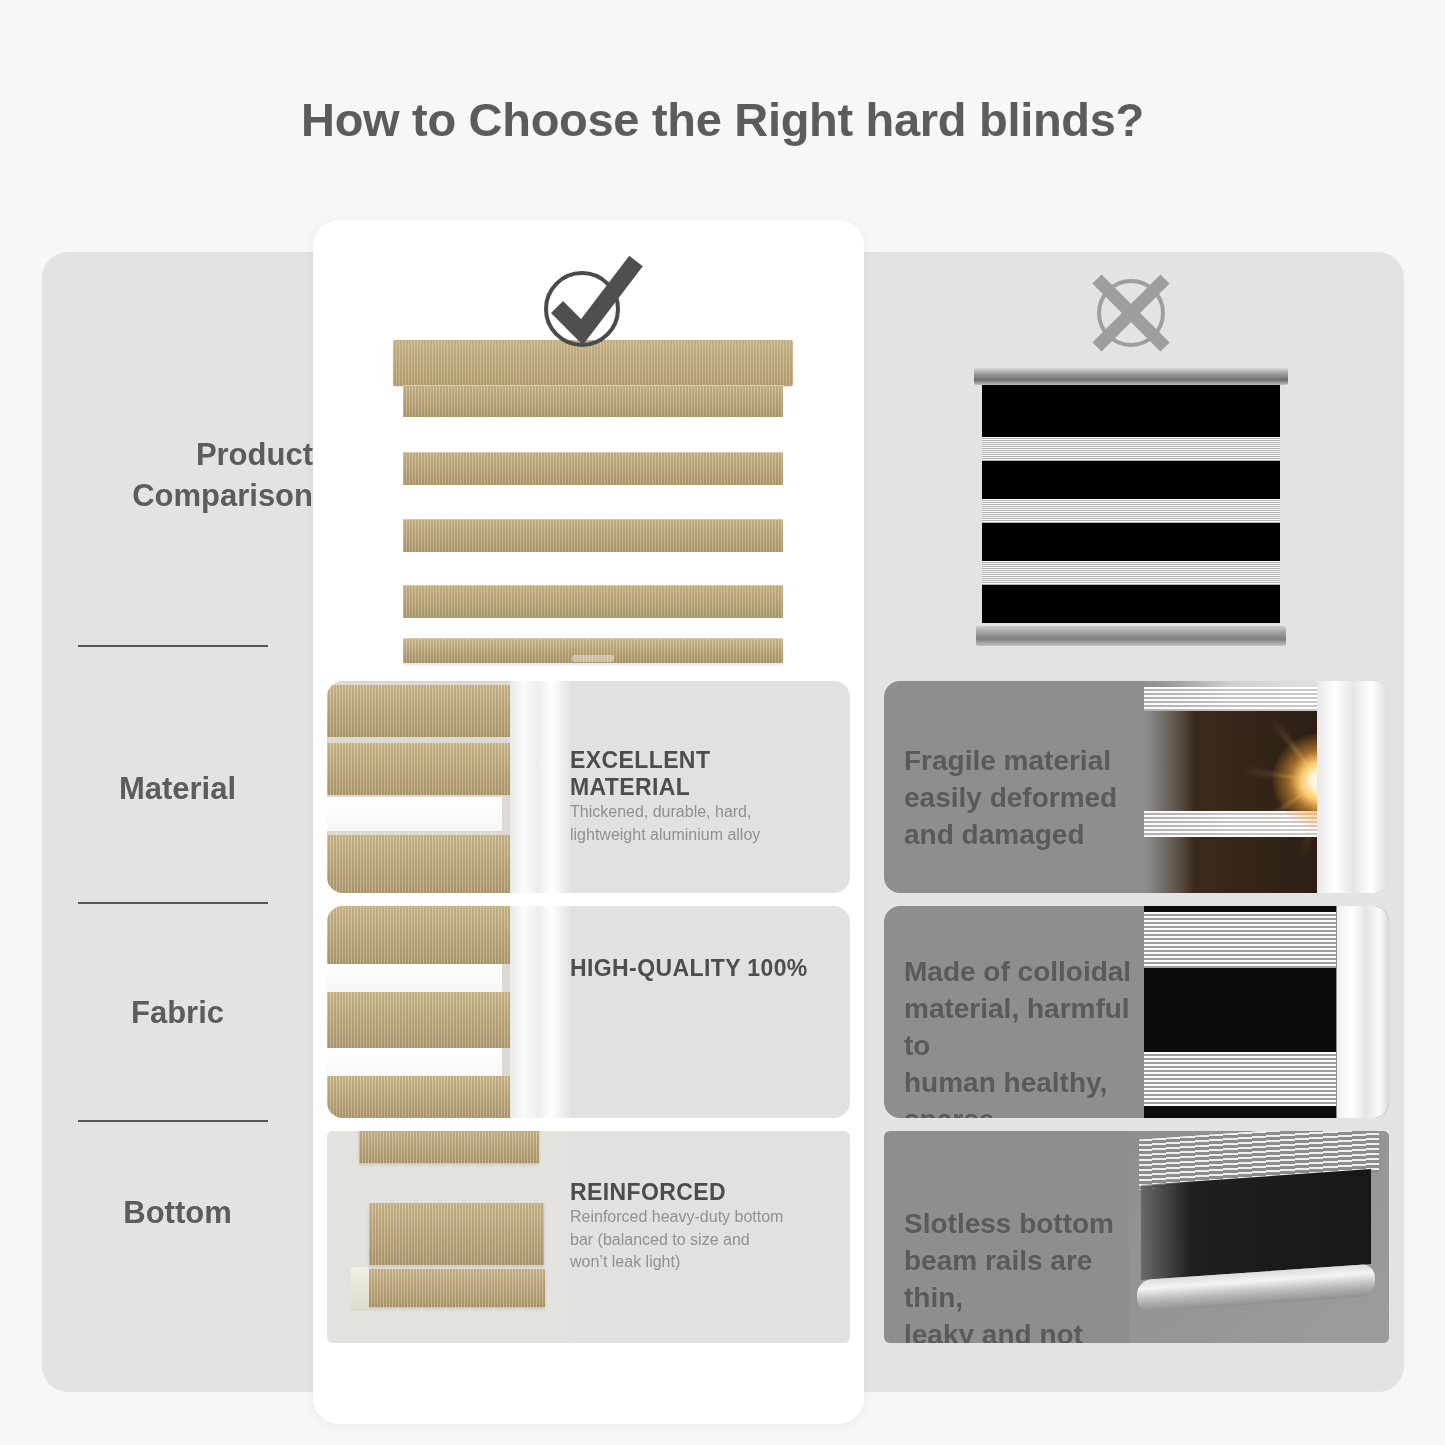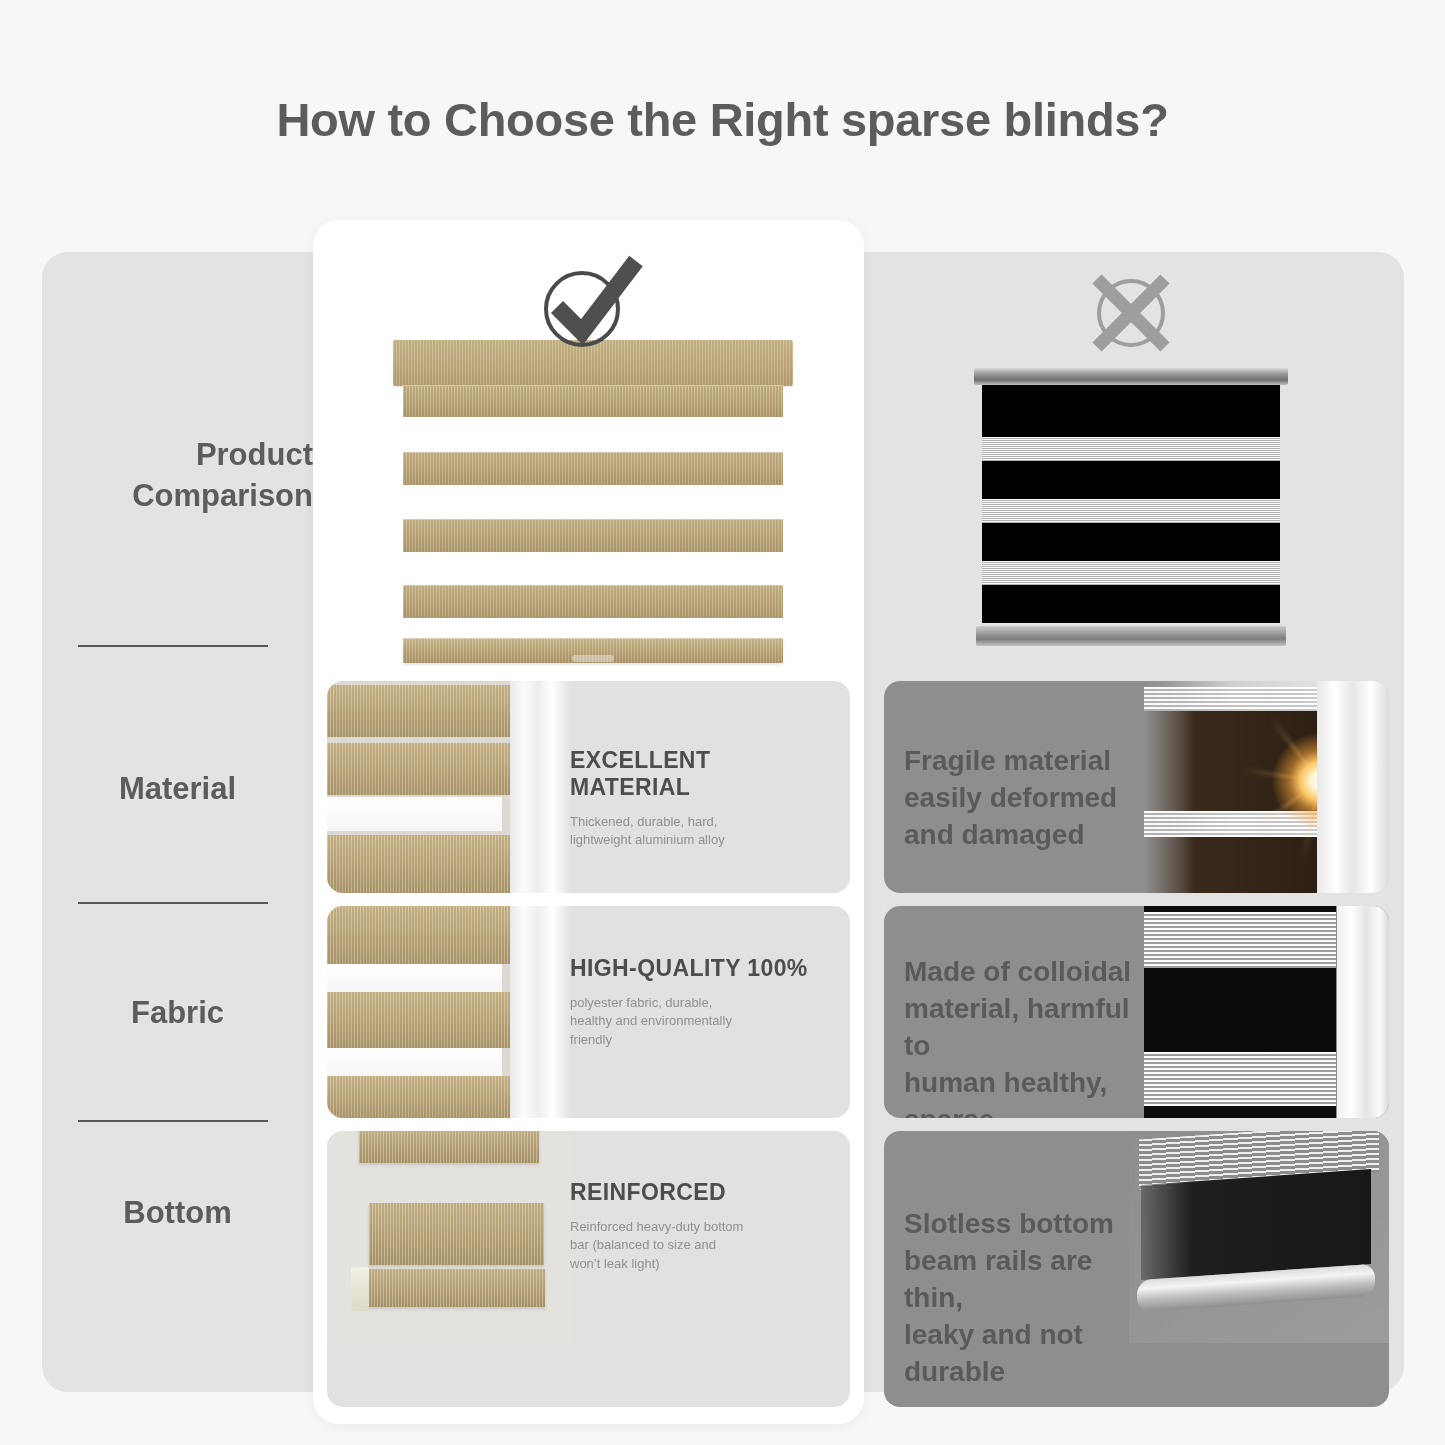--- a/index.html
+++ b/index.html
@@ -190,35 +190,35 @@
     background: #e1e1e1;
     z-index: 5;
   }
   .feat.right {
     left: 884px; width: 505px;
     background: #8e8e8e;
     z-index: 2;
   }
   .feat.row-material { top: 681px; height: 212px; }
   .feat.row-fabric   { top: 906px; height: 212px; }
-  .feat.row-beam     { top: 1131px; height: 276px; }
+  .feat.row-beam     { top: 1131px; height: 212px; border-radius: 6px; }
 
   .feat-inner { position: relative; width: 100%; height: 100%; }
 
   .feat-text-left {
     position: absolute;
     left: 243px; right: 16px;
   }
   .feat-text-left .ttl {
     font-size: 23px; font-weight: bold; color: #4d4d4d;
     letter-spacing: 0.4px;
   }
   .feat-text-left .sub {
-    margin-top: 12px;
-    font-size: 13px; color: #909090; line-height: 1.42;
+    margin-top: 0;
+    font-size: 16px; color: #909090; line-height: 1.42;
   }
   .row-material .feat-text-left { top: 66px; }
   .row-fabric   .feat-text-left { top: 49px; }
   .row-beam     .feat-text-left { top: 48px; }
 
   .feat-text-right {
     position: absolute;
     left: 20px; top: 0;
     width: 245px;
     font-size: 28px; font-weight: bold;
@@ -348,21 +348,21 @@
     background: linear-gradient(to bottom, #dcdcdc 0%, #f4f4f4 28%, #bdbdbd 62%, #8f8f8f 100%);
     border-radius: 14px;
     transform: skewY(-4deg);
   }
 </style>
 </head>
 <body>
 
 <div id="stage">
 
-  <div class="page-title">How to Choose the Right sparse blinds?</div>
+  <div class="page-title">How to Choose the Right hard blinds?</div>
 
   <div class="gray-panel"></div>
 
   <div class="white-card"></div>
 
   <div class="label-col">
     <div class="row-label r0">
       <div>Product</div>
       <div>Comparison</div>
     </div>
@@ -456,25 +456,20 @@
       <div class="photo photo-lf">
         <div class="pl-slat" style="top:0px;height:58px;"></div>
         <div class="pl-white" style="top:58px;height:28px;"></div>
         <div class="pl-slat" style="top:86px;height:56px;"></div>
         <div class="pl-white" style="top:142px;height:28px;"></div>
         <div class="pl-slat" style="top:170px;height:42px;"></div>
         <div class="pl-frame"></div>
       </div>
       <div class="feat-text-left">
         <div class="ttl">HIGH-QUALITY 100%</div>
-        <div class="sub">
-          <div>polyester fabric, durable,</div>
-          <div>healthy and environmentally</div>
-          <div>friendly</div>
-        </div>
       </div>
     </div>
   </div>
 
   <div class="feat right row-fabric">
     <div class="feat-inner">
       <div class="photo photo-rf">
         <div class="rf-black" style="top:0px;height:6px;"></div>
         <div class="rf-sheer" style="top:6px;height:56px;"></div>
         <div class="rf-black" style="top:62px;height:84px;"></div>

